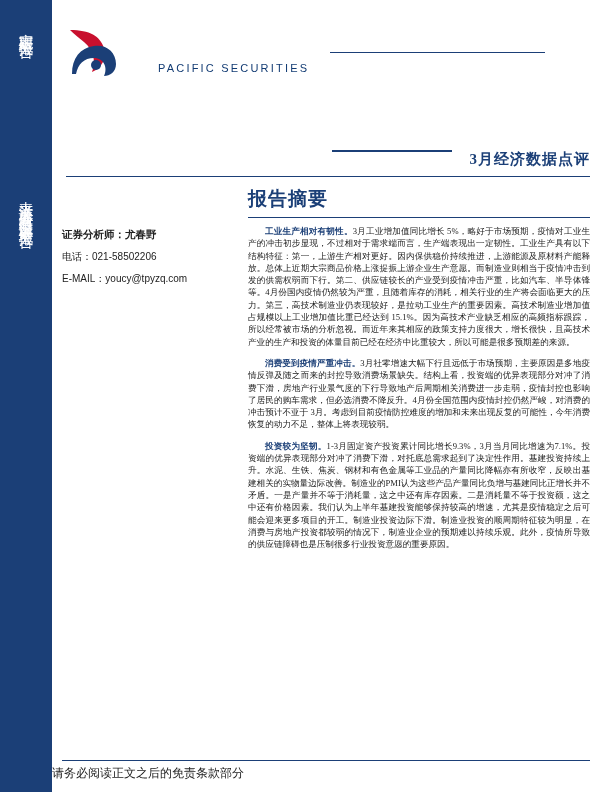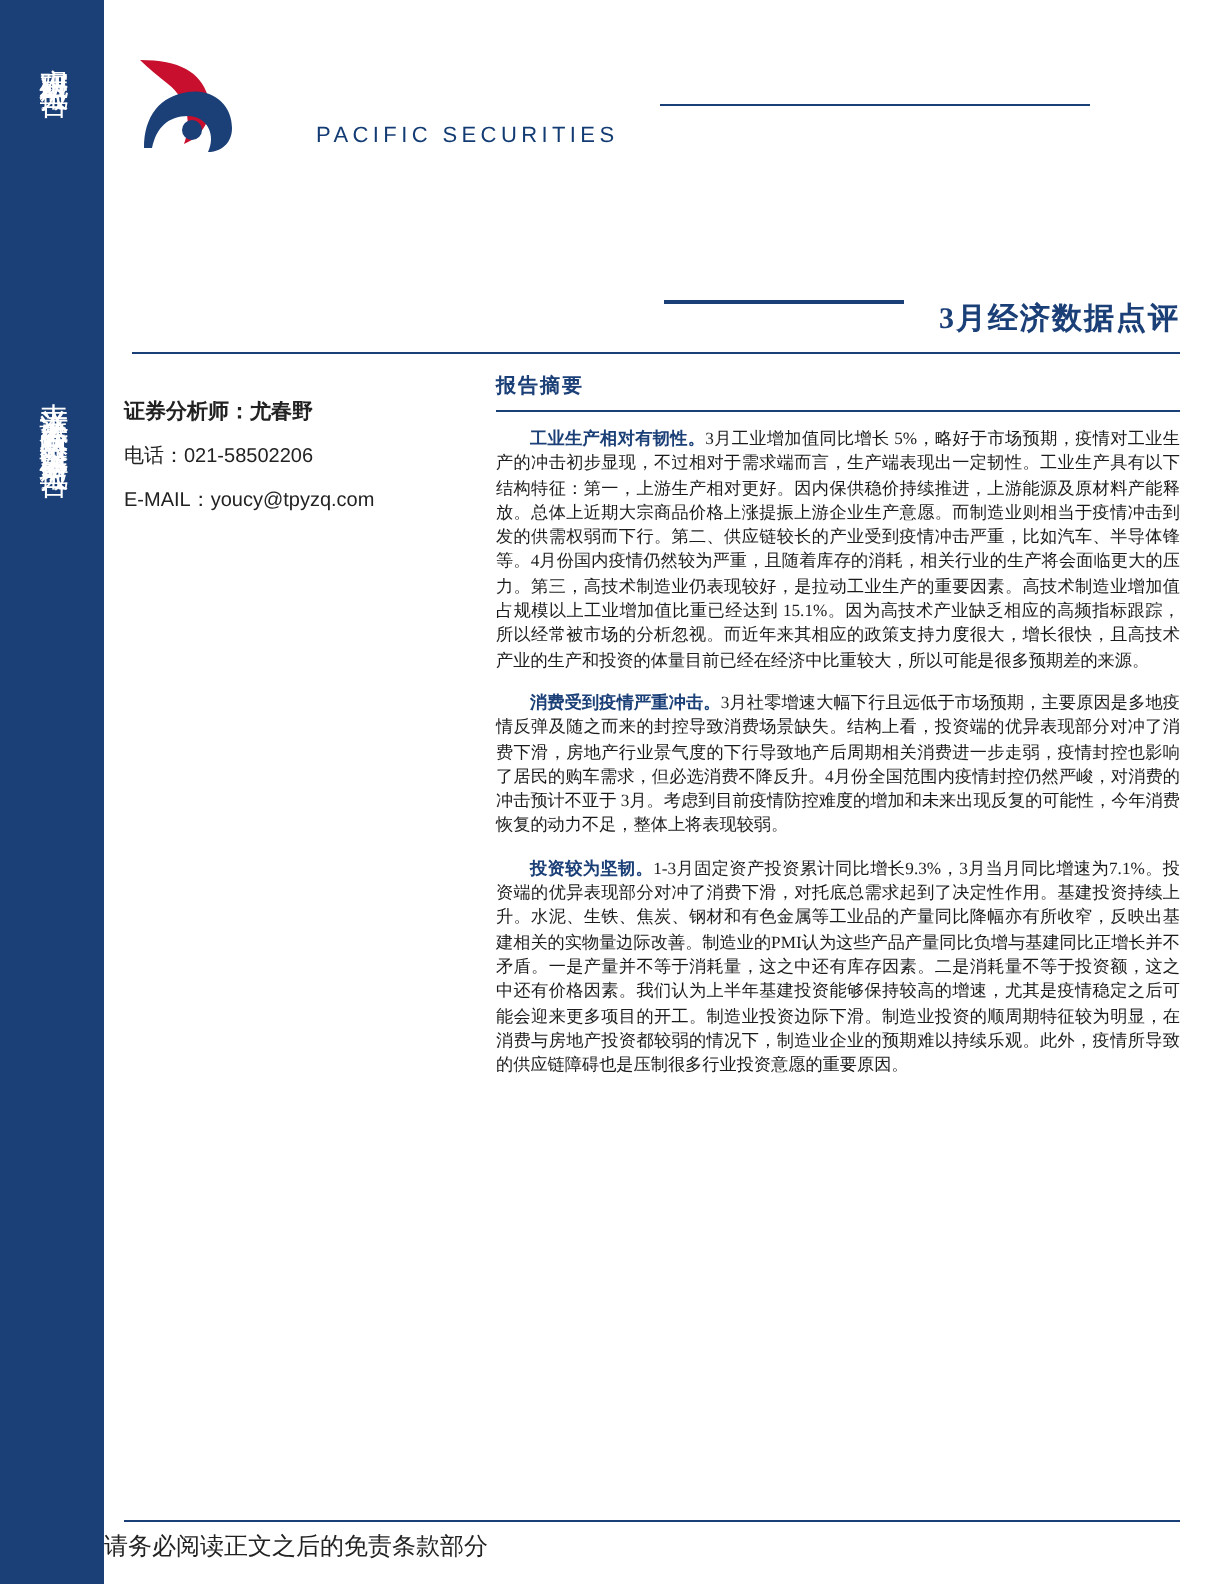--- a/index.html
+++ b/index.html
@@ -57,26 +57,26 @@
   .subtitle-line { width:120px; height:2px; background:#1b3f77; margin-right:6px; }
   .subtitle-text { font-size:15px; font-weight:bold; color:#1b3f77; letter-spacing:1px; }
   .title-rule { position:absolute; left:66px; top:176px; width:524px; height:1px; background:#1b3f77; }
 
   
   .analyst {
     position:absolute; left:62px; top:196px; width:170px;
     font-size:10px; color:#222; line-height:22px;
     font-family:"Liberation Sans", sans-serif;
   }
-  .analyst .nm { font-weight:bold; font-size:10.5px; font-family:"Liberation Serif", serif; }
+  .analyst .nm { font-weight:bold; font-size:10.5px; font-family:"Liberation Serif", serif;margin-top:28px; }
   .analyst .row { white-space:nowrap; }
 
   
   .body-col { position:absolute; left:248px; top:186px; width:342px; }
-  .sec-title { font-size:10px; font-weight:bold; color:#1b3f77; letter-spacing:1px; }
+  .sec-title { font-size:19px; font-weight:bold; color:#1b3f77; letter-spacing:1px; }
   .sec-rule { width:342px; height:1px; background:#1b3f77; margin-top:5px; margin-bottom:7px; }
   p.para {
     margin:0 0 9px 0;
     font-size:8.6px; line-height:12.3px; color:#1b1b1b;
     text-align:justify; text-justify:inter-ideograph;
     text-indent:17px;
   }
   .lead { color:#1b3f77; font-weight:bold; }
 
   

